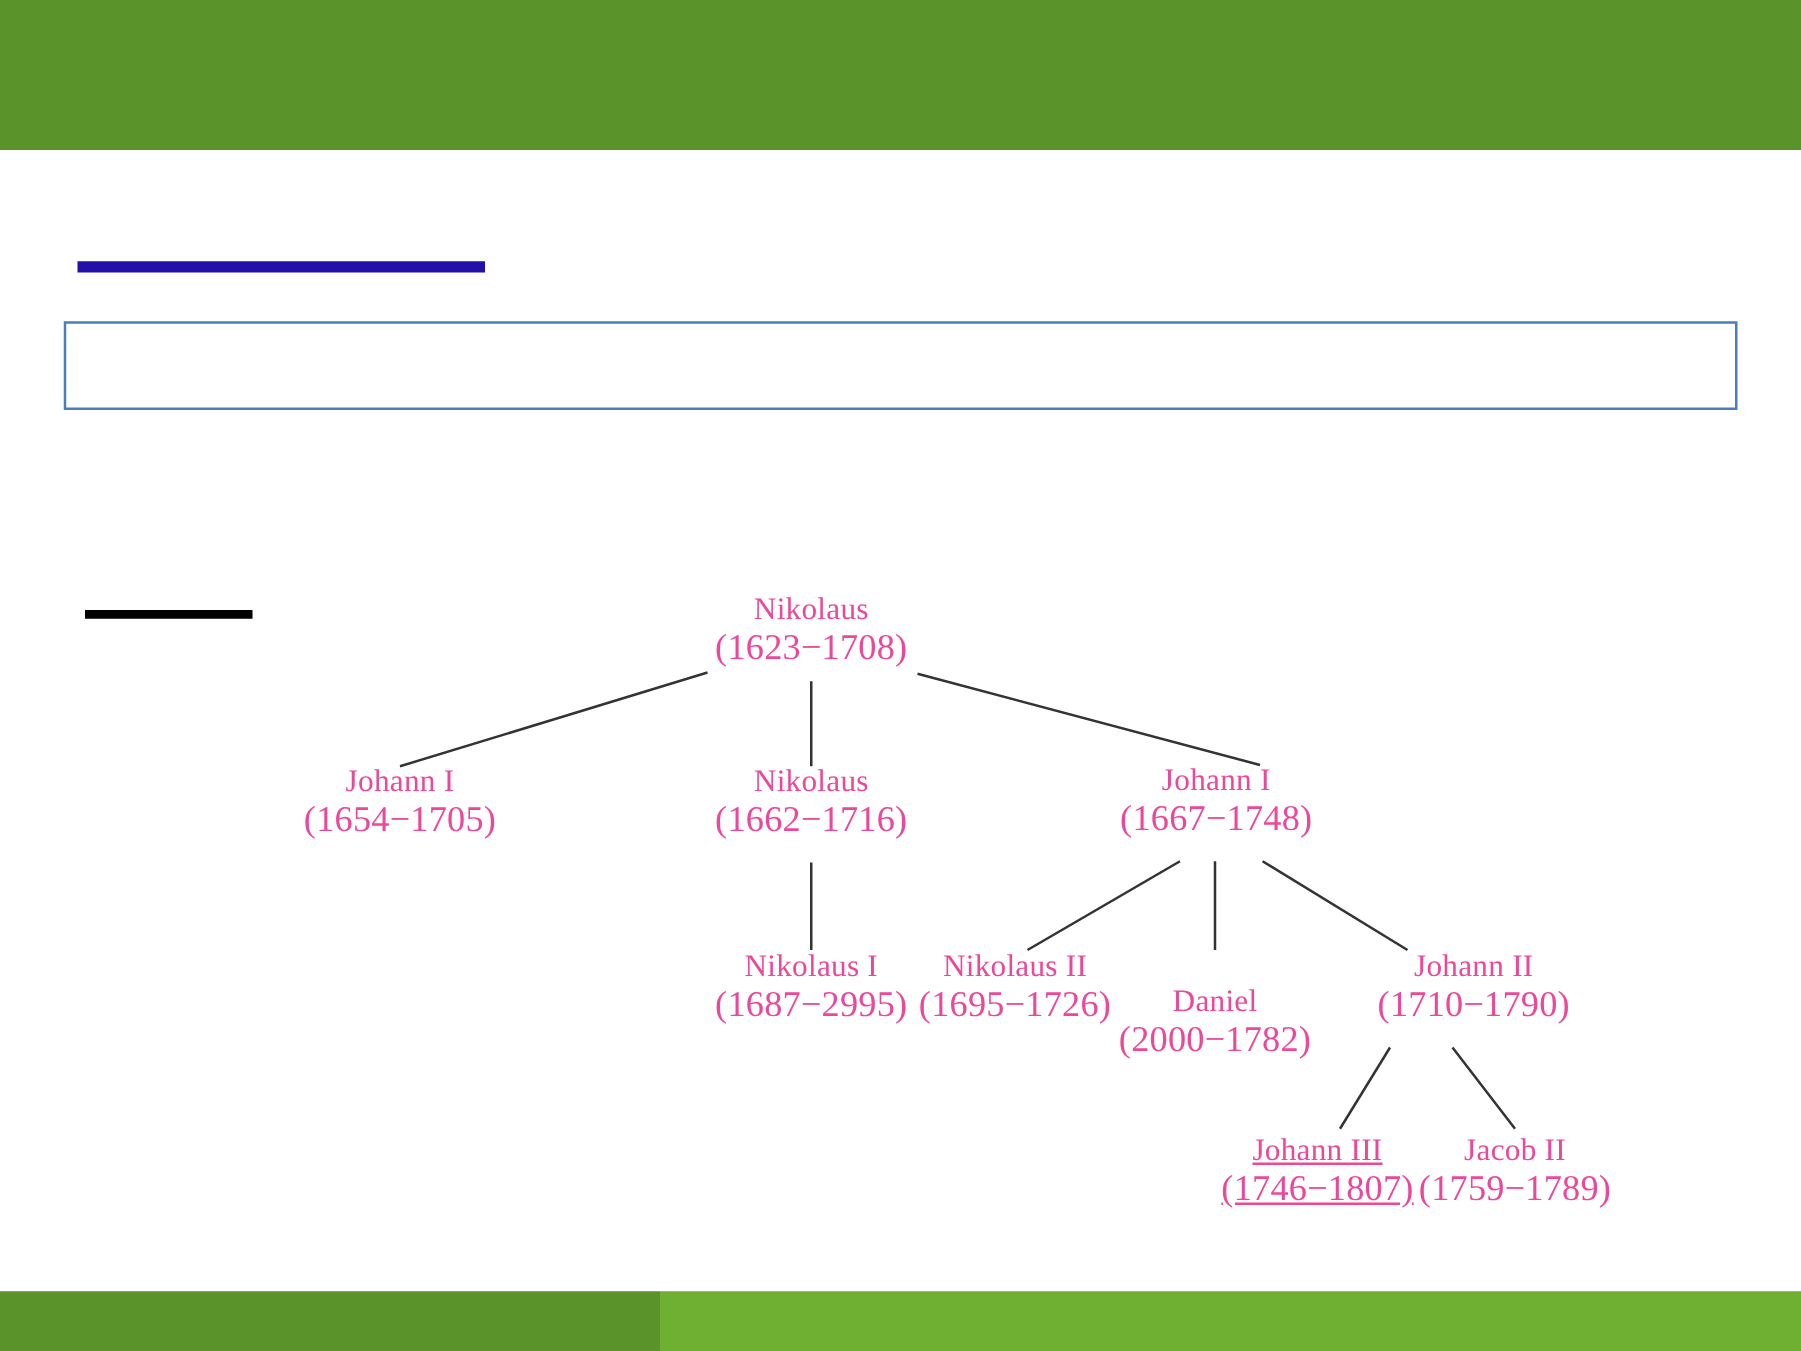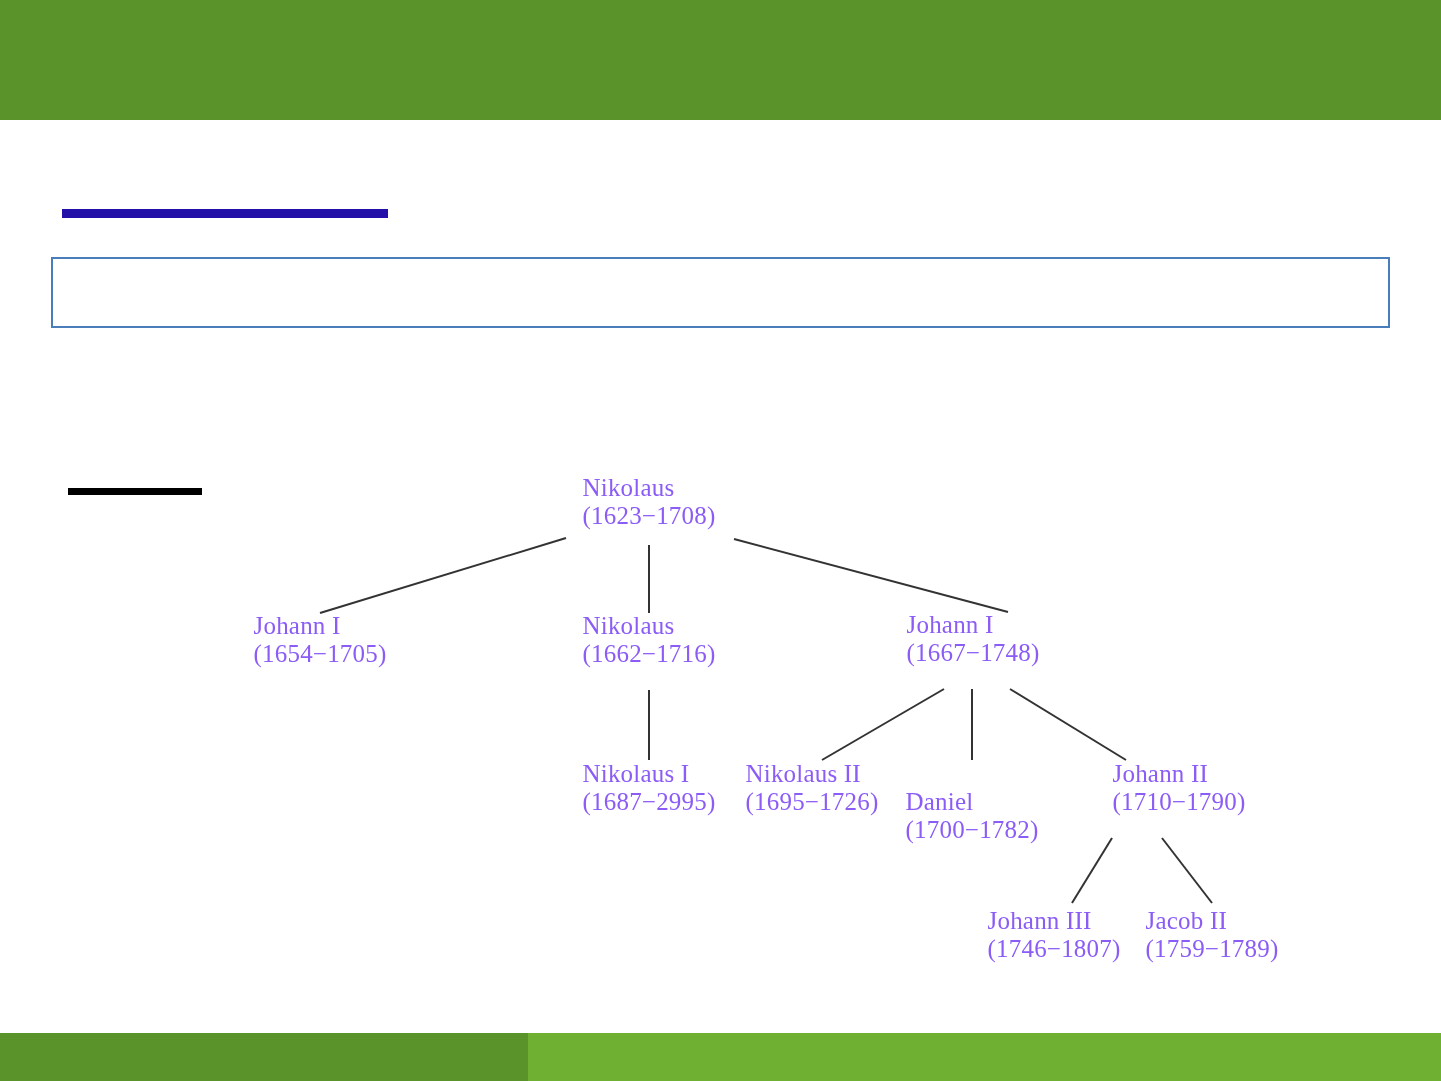--- a/index.html
+++ b/index.html
@@ -88,34 +88,35 @@
   .tree svg {
     position: absolute;
     left: 0;
     top: 0;
     width: 1441px;
     height: 1081px;
   }
 
   .node {
     position: absolute;
-    color: #8b5cf6;
+    text-align: center;
+    color: #ec4899;
     font-family: "Liberation Serif", serif;
     line-height: 1.12;
     white-space: nowrap;
     transform: translateX(-50%);
   }
   .node .name {
     display: block;
     font-size: 25px;
     letter-spacing: 0.2px;
   }
   .node .dates {
     display: block;
-    font-size: 25px;
+    font-size: 29px;
     letter-spacing: 0.2px;
   }
 </style>
 </head>
 <body>
 
 <div class="slide">
 
   <div class="header-band"></div>
 
@@ -157,27 +158,27 @@
         <div class="node" style="left: 649px; top: 760px;">
           <span class="name">Nikolaus I</span>
           <span class="dates">(1687−2995)</span>
         </div>
         <div class="node" style="left: 812px; top: 760px;">
           <span class="name">Nikolaus II</span>
           <span class="dates">(1695−1726)</span>
         </div>
         <div class="node" style="left: 972px; top: 760px; margin-top: 28px;">
           <span class="name">Daniel</span>
-          <span class="dates">(1700−1782)</span>
+          <span class="dates">(2000−1782)</span>
         </div>
         <div class="node" style="left: 1131px; top: 760px; margin-left: 48px;">
           <span class="name">Johann II</span>
           <span class="dates">(1710−1790)</span>
         </div>
-        <div class="node" style="left: 1054px; top: 907px;">
+        <div class="node" style="left: 1054px; top: 907px; text-decoration: underline;">
           <span class="name">Johann III</span>
           <span class="dates">(1746−1807)</span>
         </div>
         <div class="node" style="left: 1212px; top: 907px;">
           <span class="name">Jacob II</span>
           <span class="dates">(1759−1789)</span>
         </div>
       </div>
   </div>
 

